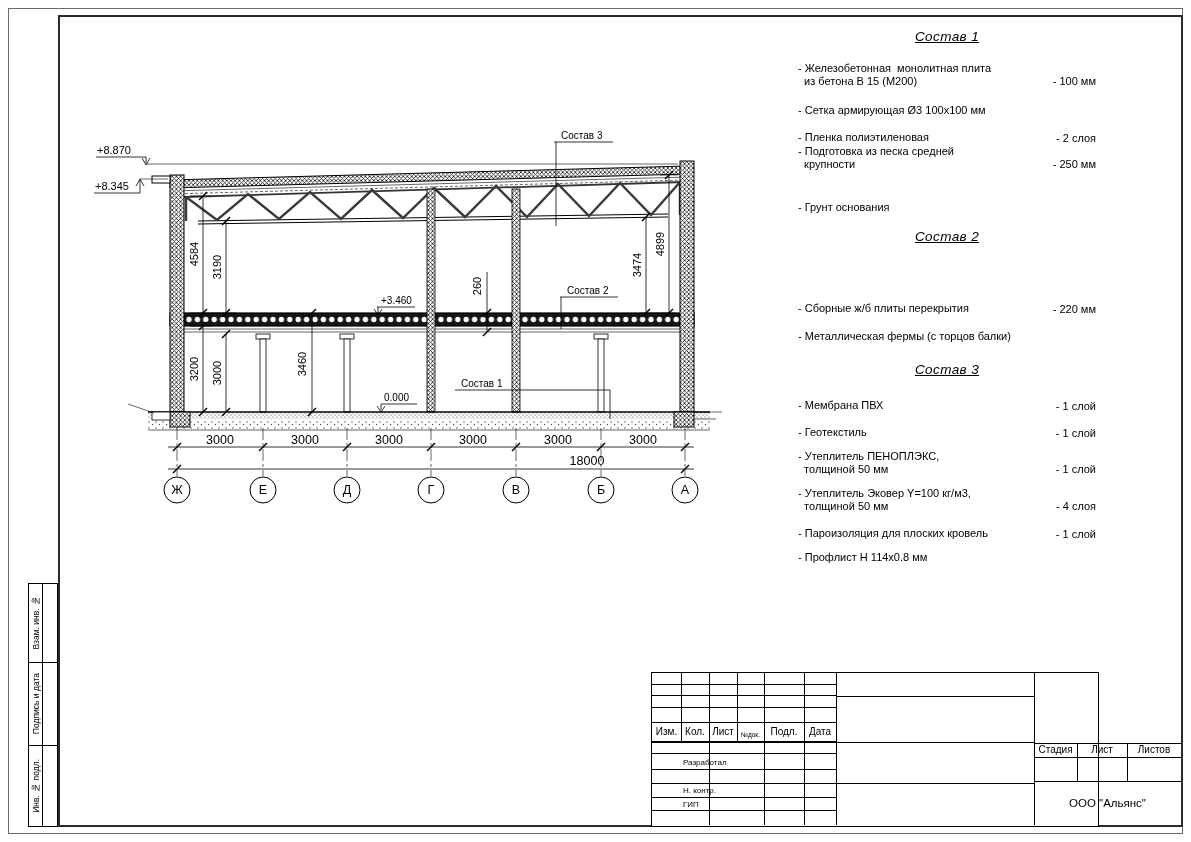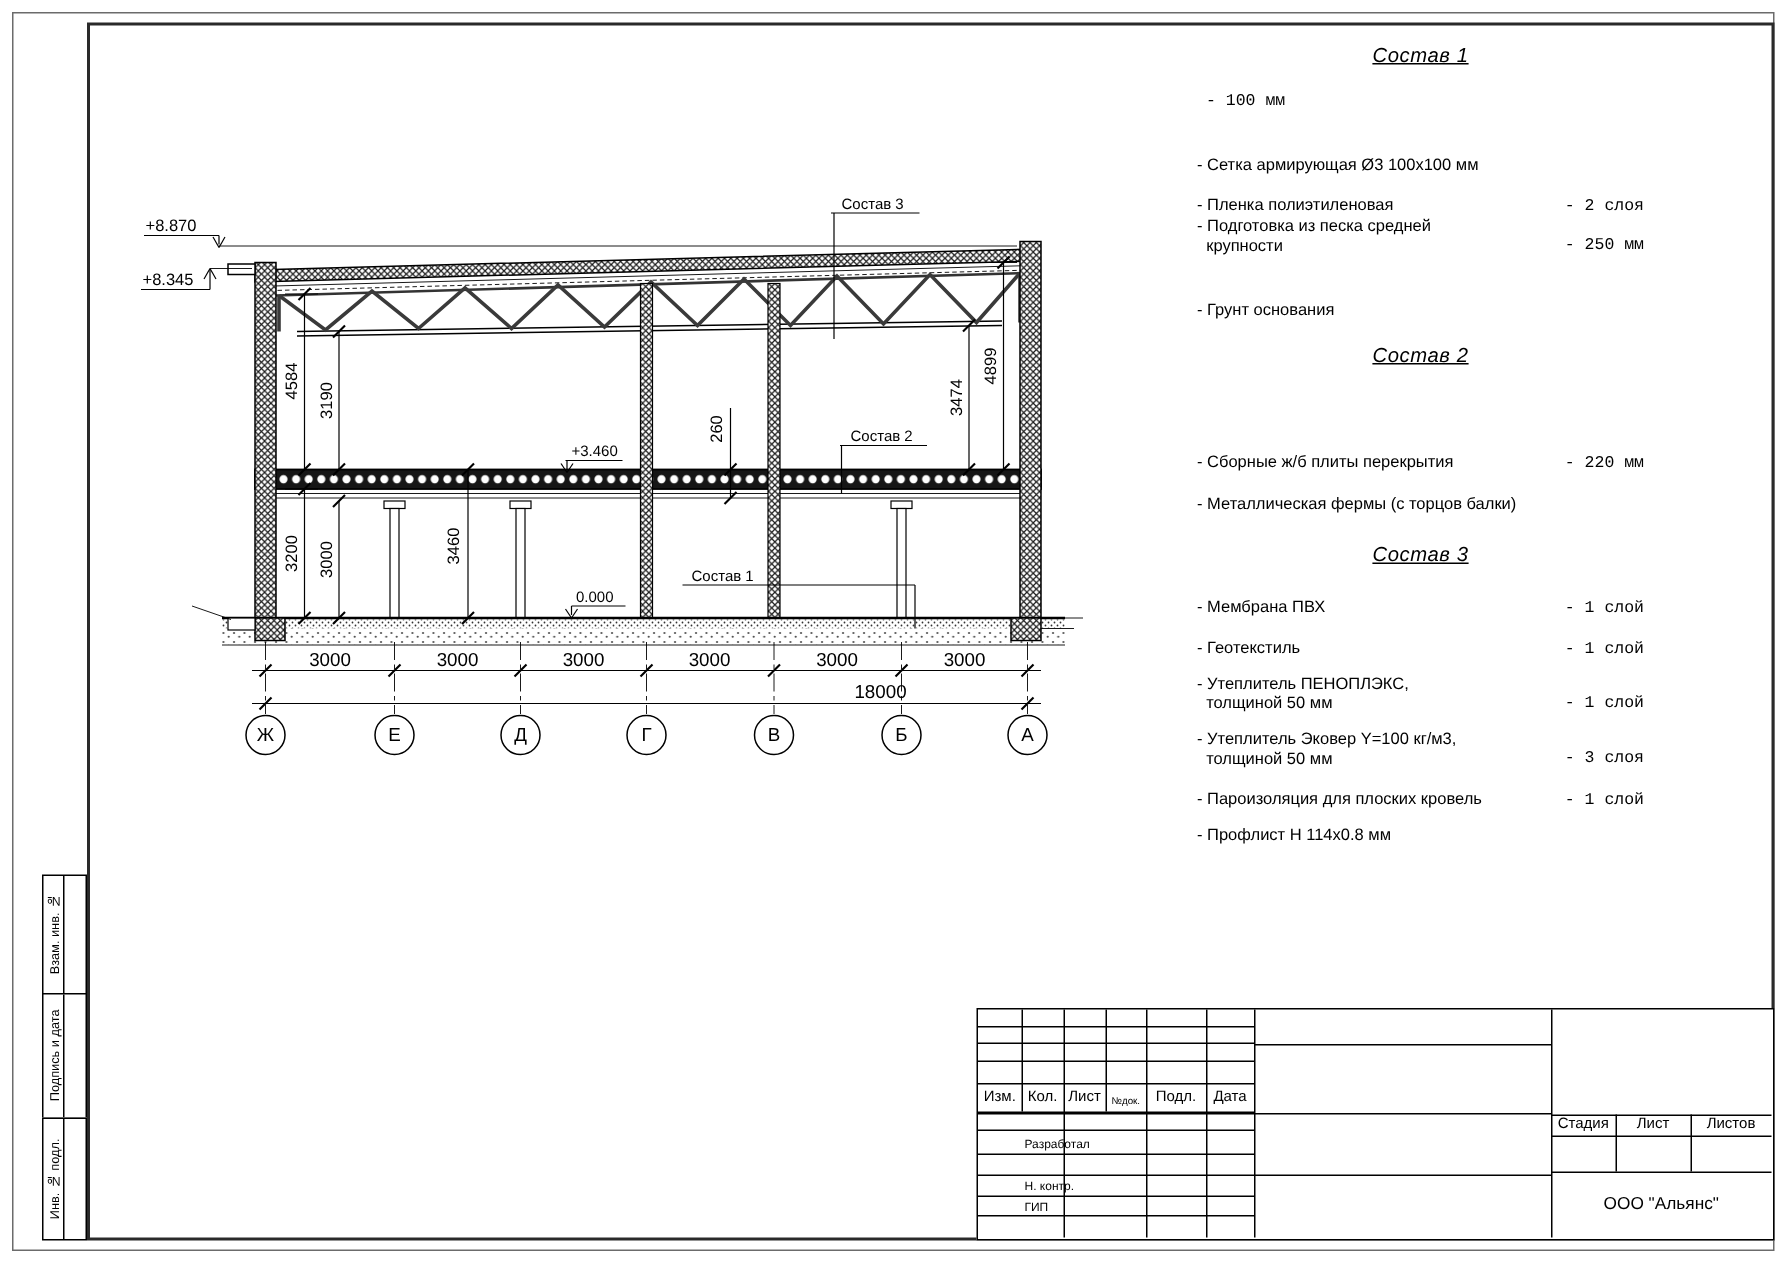--- a/index.html
+++ b/index.html
@@ -10,23 +10,23 @@
   #frame-outer{left:8px;top:8px;width:1173px;height:824px;border:1px solid #6b6b6b;}
   #frame-inner{left:58px;top:15px;width:1125px;height:812px;border:2px solid #2a2a2a;box-sizing:border-box;}
   
   #section-title{left:366px;top:30px;width:240px;text-align:center;font-style:italic;
                  font-size:15px;text-decoration:underline;letter-spacing:.5px;}
   
   .comp-h{left:798px;width:298px;text-align:center;font-style:italic;font-size:13.5px;
           text-decoration:underline;letter-spacing:.4px;}
   .comp-row{left:798px;width:298px;display:flex;justify-content:space-between;align-items:flex-end;}
   .comp-name{white-space:pre;font-size:11px;line-height:12.5px;}
-  .comp-val{font-size:11px;white-space:nowrap;padding-left:6px;font-family:Liberation Mono, monospace;}
-  
-  #tb{left:651px;top:672px;width:532px;height:155px;border:1.5px solid #000;box-sizing:border-box;background:#fff;}
+  .comp-val{font-size:11px;white-space:nowrap;padding-left:6px;}
+  
+  #tb{left:651px;top:672px;width:448px;height:155px;border:1.5px solid #000;box-sizing:border-box;background:#fff;}
   .tbv{position:absolute;width:1px;background:#000;}
   .tbh{position:absolute;height:1px;background:#000;}
   .tbl{position:absolute;font-size:10px;text-align:center;line-height:14px;}
   .tbs{position:absolute;font-size:8px;line-height:10px;padding-left:28px;}
   #tb-company{position:absolute;left:382px;top:108px;width:147px;height:44px;display:flex;
               align-items:center;justify-content:center;font-size:11.5px;}
   
   .scell{position:absolute;left:0;width:30px;border:1.5px solid #000;box-sizing:border-box;background:#fff;}
   .scell .lab{position:absolute;left:0;top:0;bottom:0;width:13px;border-right:1px solid #000;
               display:flex;align-items:center;justify-content:center;}
@@ -251,20 +251,22 @@
       <text class="ax" x="347" y="494">Д</text>
       <text class="ax" x="431" y="494">Г</text>
       <text class="ax" x="516" y="494">В</text>
       <text class="ax" x="601" y="494">Б</text>
       <text class="ax" x="685" y="494">А</text>
     </g>
   </svg>
 
   <div class="abs comp-h" style="top:29px">Состав 1</div>
   <div class="abs comp-row" style="top:62px">
+      <span class="comp-name">- Железобетонная  монолитная плита
+  из бетона В 15 (М200)</span>
       <span class="comp-val">- 100 мм</span>
     </div>
   <div class="abs comp-row" style="top:104px">
       <span class="comp-name">- Сетка армирующая Ø3 100х100 мм</span>
       <span class="comp-val"></span>
     </div>
   <div class="abs comp-row" style="top:131px">
       <span class="comp-name">- Пленка полиэтиленовая</span>
       <span class="comp-val">- 2 слоя</span>
     </div>
@@ -298,21 +300,21 @@
       <span class="comp-val">- 1 слой</span>
     </div>
   <div class="abs comp-row" style="top:450px">
       <span class="comp-name">- Утеплитель ПЕНОПЛЭКС,
   толщиной 50 мм</span>
       <span class="comp-val">- 1 слой</span>
     </div>
   <div class="abs comp-row" style="top:487px">
       <span class="comp-name">- Утеплитель Эковер Y=100 кг/м3,
   толщиной 50 мм</span>
-      <span class="comp-val">- 3 слоя</span>
+      <span class="comp-val">- 4 слоя</span>
     </div>
   <div class="abs comp-row" style="top:527px">
       <span class="comp-name">- Пароизоляция для плоских кровель</span>
       <span class="comp-val">- 1 слой</span>
     </div>
   <div class="abs comp-row" style="top:551px">
       <span class="comp-name">- Профлист Н 114х0.8 мм</span>
       <span class="comp-val"></span>
     </div>
 

